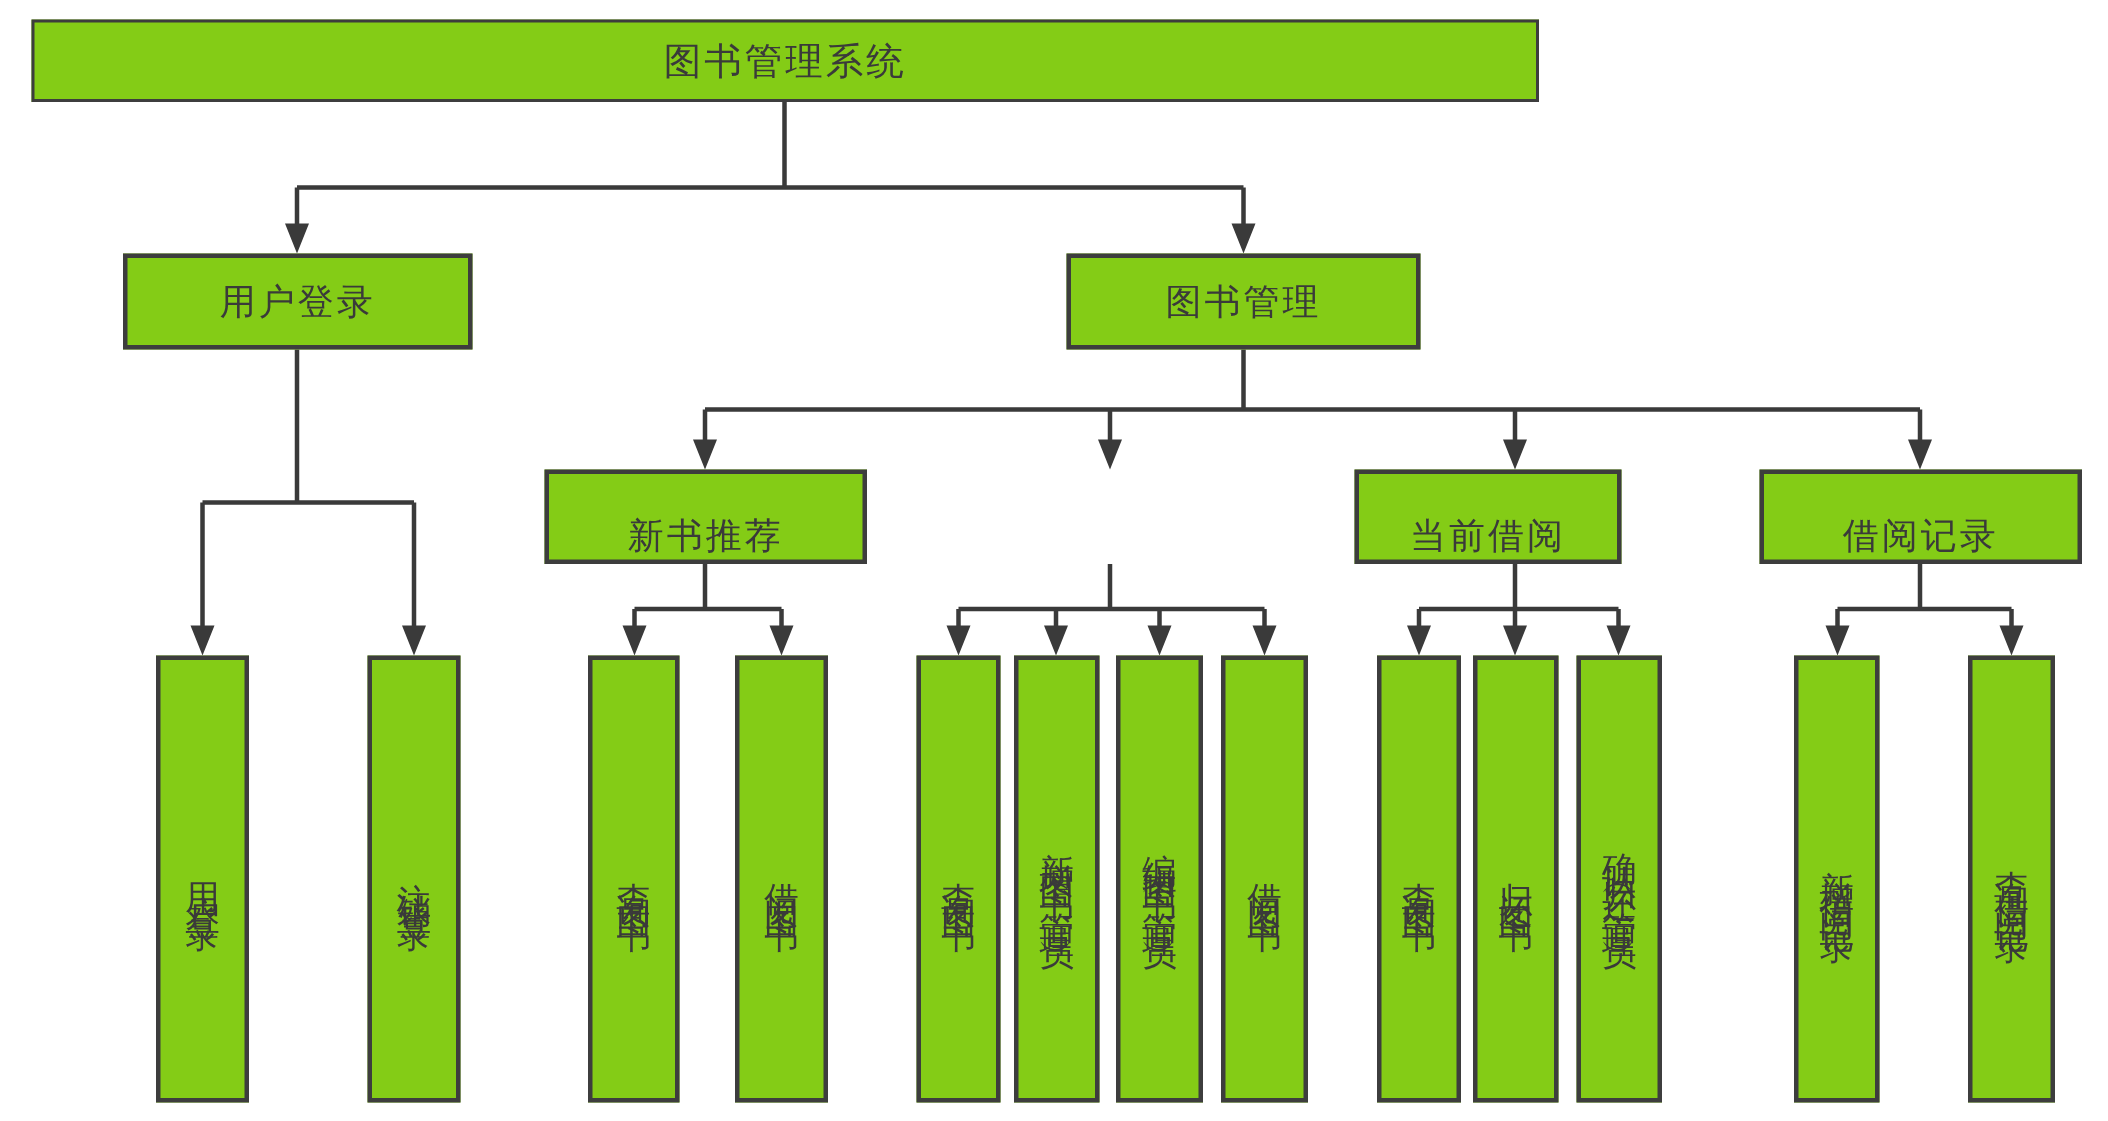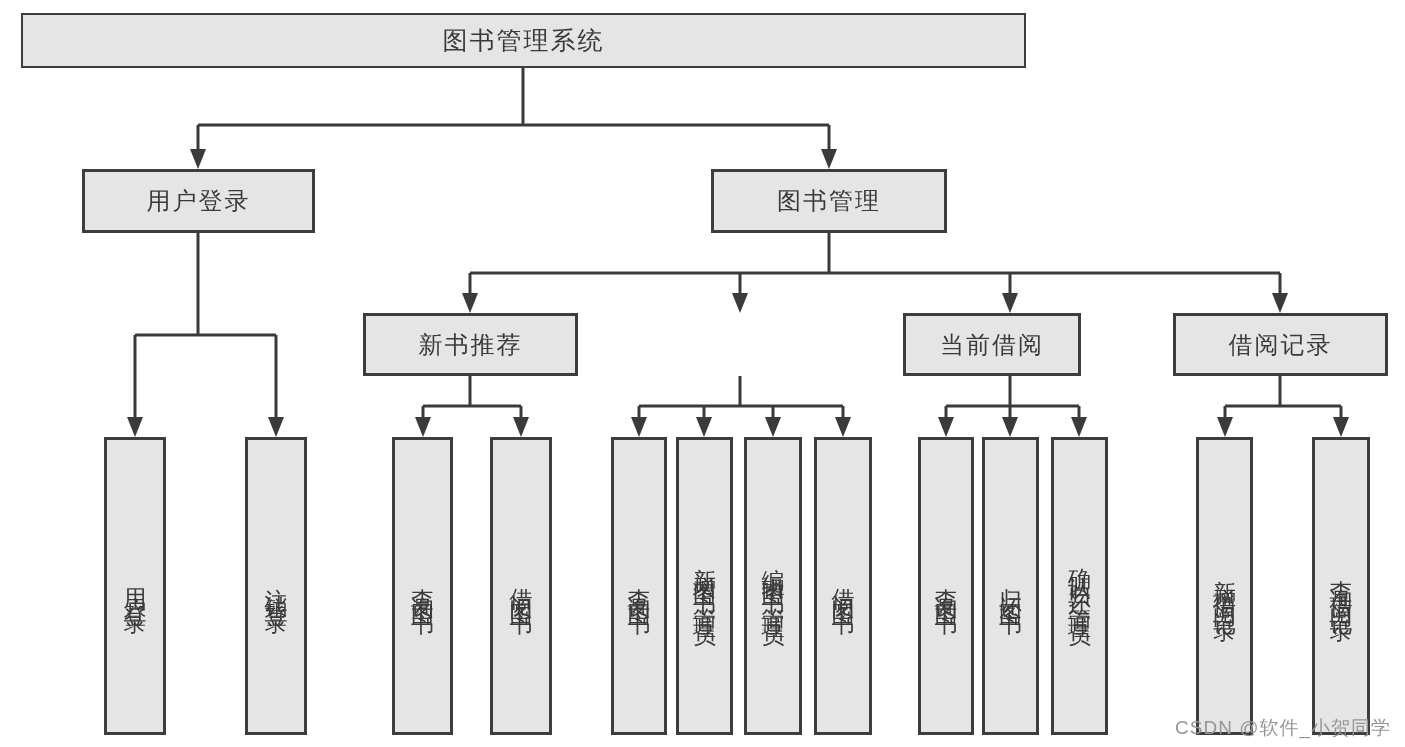--- a/index.html
+++ b/index.html
@@ -16,29 +16,29 @@
     background:var(--bg);
     font-family:"Liberation Sans",sans-serif;
     overflow:hidden;
   }
   .connectors{position:absolute;left:0;top:0;width:1405px;height:747px;}
   .stem{fill:none;stroke:var(--line);stroke-width:3;}
   .arrow{fill:var(--line);stroke:none;}
   .node{
     position:absolute;
     box-sizing:border-box;
-    background:#e5e5e5;
+    background:#84cc16;
     border:3px solid var(--border);
     display:flex;align-items:center;justify-content:center;
     color:var(--text);
   }
   .root{border-width:2px;font-size:25px;letter-spacing:2px;}
   .hbox{font-size:24px;letter-spacing:2px;}
   .l2{top:169px;height:64px;}
-  .l3{top:313px;height:63px;}
+  .l3{top:313px;height:63px;align-items:flex-end;}
   .vbox{top:437px;height:298px;}
   .vbox span{
     writing-mode:vertical-rl;
     text-orientation:mixed;
     font-size:23px;
     letter-spacing:8px;
     line-height:1;
     white-space:nowrap;
   }
   .watermark{
@@ -139,15 +139,14 @@
     <span>确认归还（管理员）</span>
   </div>
 
   <div class="node vbox" style="left:1196px;width:57px">
     <span>新增借阅记录</span>
   </div>
   <div class="node vbox" style="left:1312px;width:58px">
     <span>查询借阅记录</span>
   </div>
 
-  <div class="watermark">CSDN @软件_小贺同学</div>
 
 </div>
 
 </body></html>

